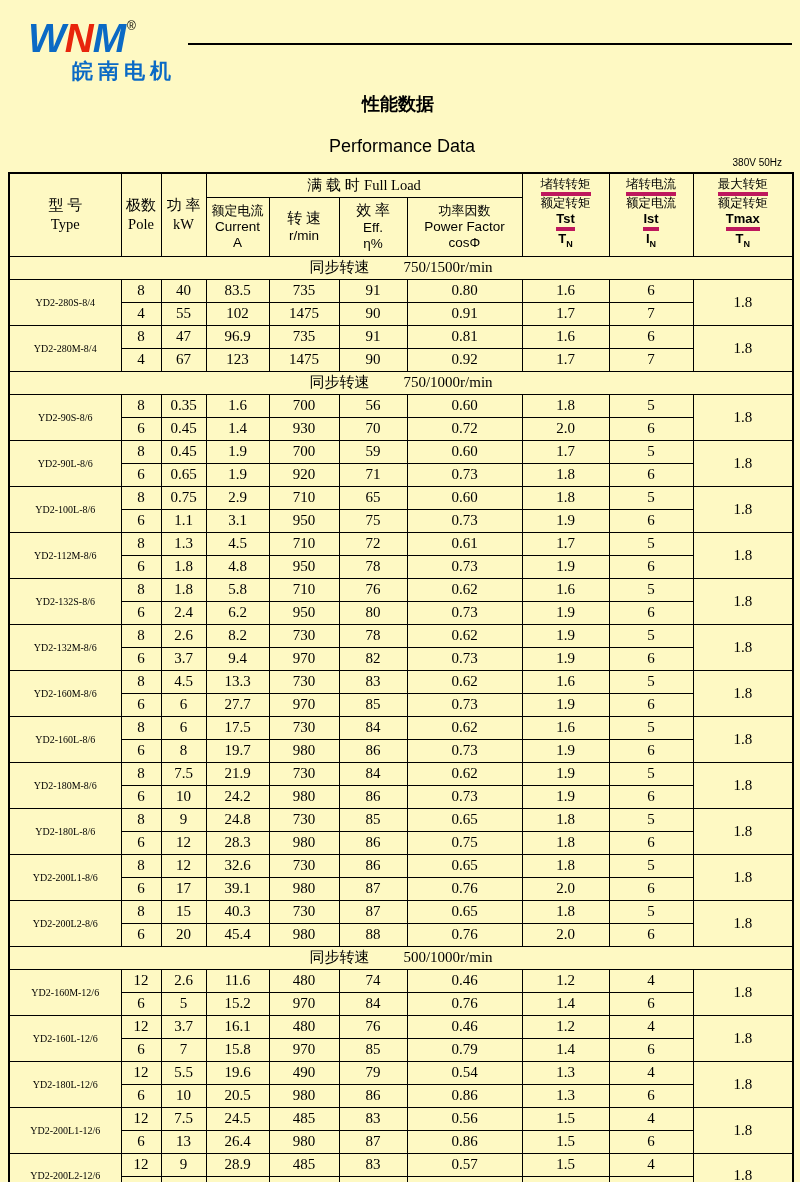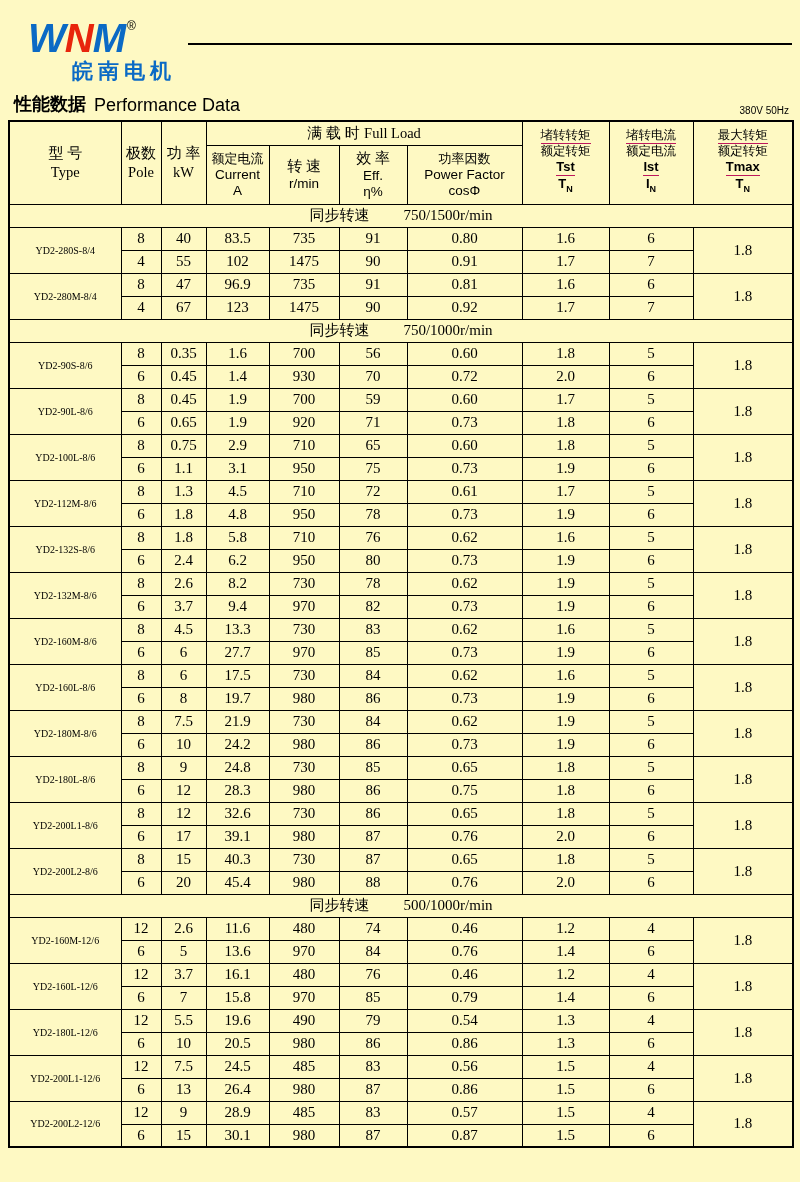--- a/index.html
+++ b/index.html
@@ -13,44 +13,44 @@
   .logo-text { font-style:italic; font-weight:900; font-size:40px; line-height:40px;
                letter-spacing:-1px; font-family:"Liberation Sans", sans-serif; }
   .lt-blue { color:#0b6ac5; }
   .lt-red  { color:#e8250c; }
   .reg-mark { font-style:normal; font-weight:400; font-size:12px; color:#000;
               vertical-align:22px; margin-left:2px; }
   .logo-sub { color:#0b6ac5; font-weight:700; font-size:21px; letter-spacing:5px;
               line-height:24px; margin-top:1px;padding-left:44px; }
   .head-rule { flex:1 1 auto; height:2px; background:#000; margin:37px 0 0 12px; }
 
-  .title-row { display:flex; align-items:flex-end; padding:9px 11px 4px 14px; }
+  .title-row { display:flex; align-items:center; padding:9px 18px 4px 14px;flex-direction:column; }
   .title-zh { font-size:18px; font-weight:700; }
-  .title-en { font-size:18px; font-weight:400; margin-left:8px; }
+  .title-en { font-size:18px; font-weight:400; margin-left:8px;margin-top:20px; }
   .voltage  { margin-left:auto; font-size:10px; font-weight:400; }
 
   
   table { border-collapse:collapse; table-layout:fixed; width:784px; margin-left:8px;
           border:2px solid #000; }
   th, td { border:1px solid #000; text-align:center; vertical-align:middle; padding:0; }
   thead th { font-weight:400; }
 
   .zh  { font-family:"Liberation Serif", serif; font-size:15px; line-height:19px; display:block; }
   .en  { font-family:Liberation Serif, serif; font-size:14.5px; line-height:18px; display:block; }
   .zh-s{ font-family:"Liberation Serif", serif; font-size:13px; line-height:16px; display:block; }
   .en-s{ font-family:"Liberation Sans", sans-serif; font-size:13.5px; line-height:16px; display:block; }
   .inline { display:inline; }
 
   tr.hdr-top th { height:24px; }
   tr.hdr-sub th { height:59px; }
 
   .frac { display:flex; flex-direction:column; align-items:center; justify-content:center; height:100%; padding:2px 0; }
   .frac .fz { font-family:"Liberation Serif", serif; font-size:12.5px; line-height:15px; }
   .frac .fe { font-family:Liberation Sans, sans-serif; font-size:13px; font-weight:700; line-height:16px; }
-  .u { border-bottom:1px solid #be185d; }
+  .u { border-bottom:4px solid #be185d; }
   sub { font-size:9px; }
 
   tbody td { height:23px; }
   td.model { font-family:"Liberation Serif", serif; font-size:10px; }
   td.num   { font-family:"Liberation Serif", serif; font-size:15px; }
   tr.band td { font-family:"Liberation Serif", serif; font-size:15px; height:23px; }
   .band-zh { margin-right:34px; }
 </style>
 </head>
 <body>
@@ -475,21 +475,21 @@
           <td class="num">480</td>
           <td class="num">74</td>
           <td class="num">0.46</td>
           <td class="num">1.2</td>
           <td class="num">4</td>
           <td class="num" rowspan="2">1.8</td>
         </tr>
         <tr>
           <td class="num">6</td>
           <td class="num">5</td>
-          <td class="num">13.6</td>
+          <td class="num">15.2</td>
           <td class="num">970</td>
           <td class="num">84</td>
           <td class="num">0.76</td>
           <td class="num">1.4</td>
           <td class="num">6</td>
         </tr>
         <tr>
           <td class="model" rowspan="2">YD2-160L-12/6</td>
           <td class="num">12</td>
           <td class="num">3.7</td>

